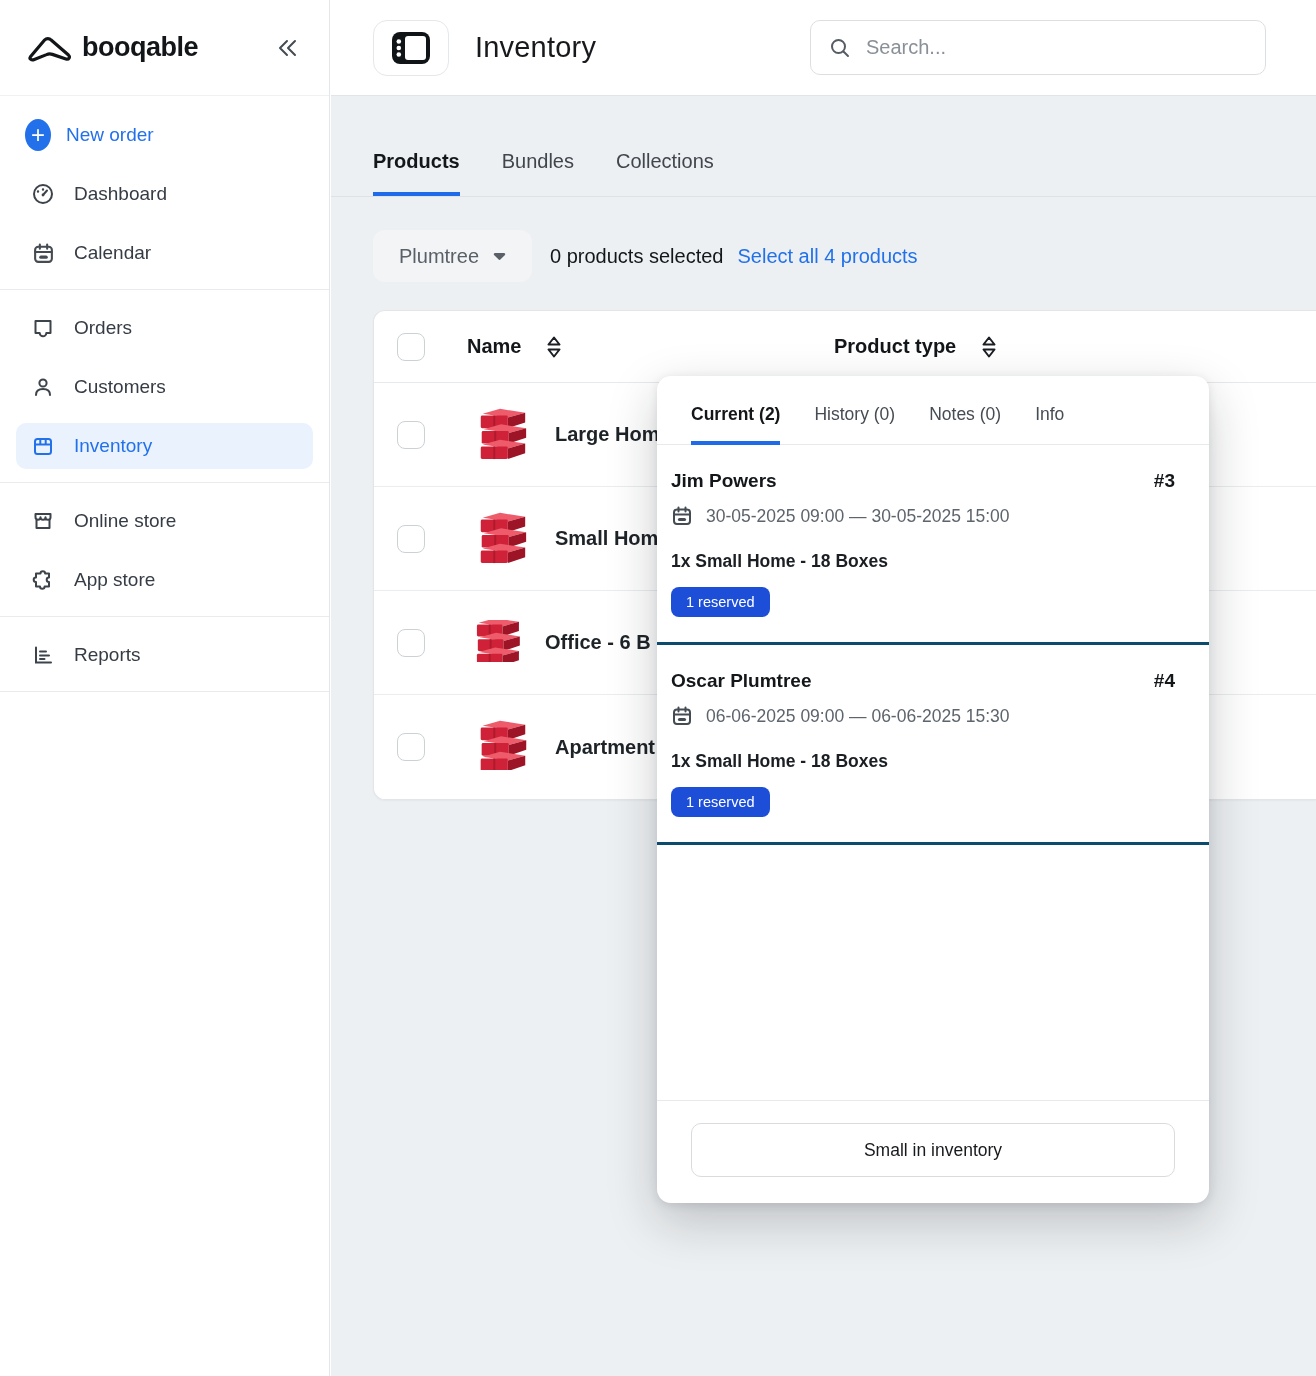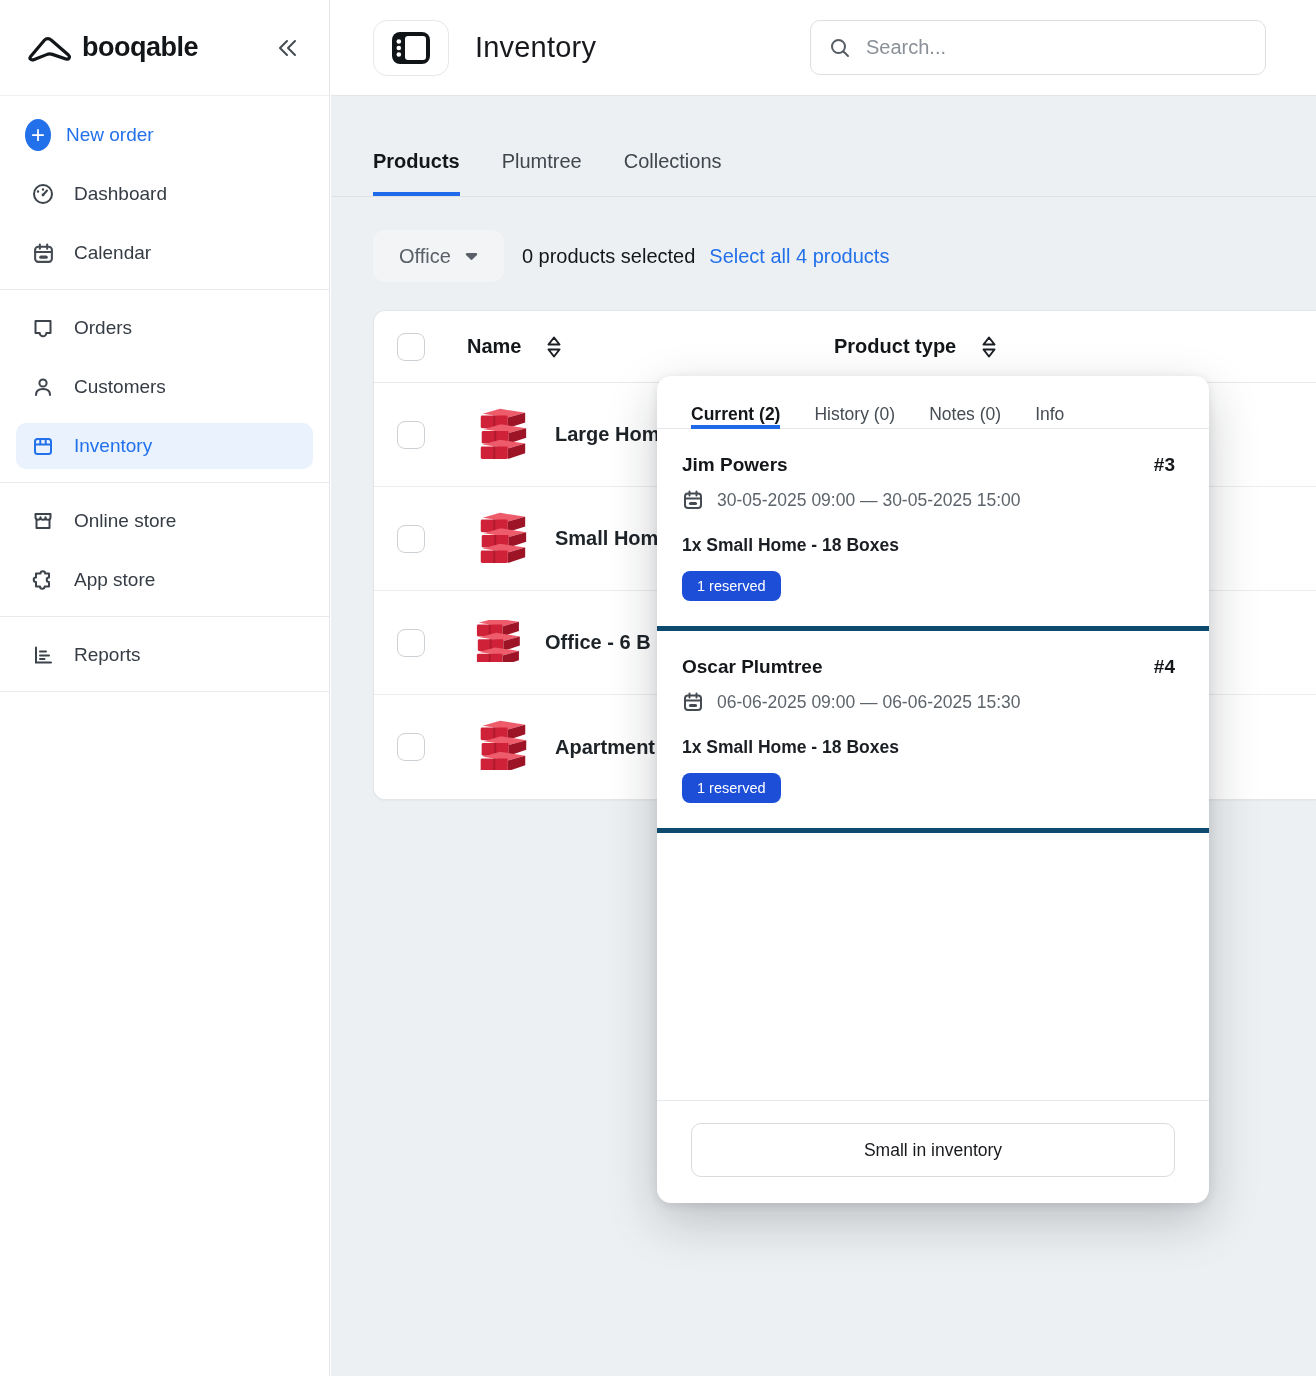--- a/index.html
+++ b/index.html
@@ -67,24 +67,24 @@
   .thumb { margin-left:46px; flex:none; }
   .row-name { font-size:20px; font-weight:600; color:#1e2328; margin-left:22px; white-space:nowrap; }
 
   
   .popover { position:absolute; left:657px; top:376px; width:552px; height:827px; background:#fff;
              border-radius:14px; z-index:50; display:flex; flex-direction:column;
              box-shadow:0 18px 50px rgba(20,24,30,.22), 0 2px 10px rgba(20,24,30,.10); }
   .pop-head { display:flex; align-items:center; padding:26px 34px 0 34px; }
   .pop-title { font-size:20px; font-weight:700; color:#14171a; margin-left:22px; }
   .pop-tabs { display:flex; gap:34px; padding:0 34px; margin-top:28px; border-bottom:1px solid #e7eaec; }
-  .pop-tab { font-size:17.5px; color:#464c53; border-bottom:4px solid transparent;
+  .pop-tab { font-size:17.5px; color:#464c53; padding-bottom:16px; border-bottom:4px solid transparent;
              margin-bottom:-1px; cursor:pointer; }
   .pop-tab.active { font-weight:700; color:#14171a; border-bottom-color:#1f6ae8; }
-  .booking { padding:25px 34px 25px 25px; border-bottom:5px solid #0c4a6e; }
+  .booking { padding:25px 34px 25px 14px; border-bottom:3px solid #0c4a6e; }
   .bk-top { display:flex; align-items:baseline; justify-content:space-between; }
   .bk-name { font-size:19px; font-weight:700; color:#14171a; }
   .bk-num { font-size:19px; font-weight:700; color:#14171a; }
   .bk-date { display:flex; align-items:center; gap:13px; margin-top:13px; color:#5d646c; font-size:17.5px; }
   .bk-line { margin-top:24px; font-size:17.5px; font-weight:700; color:#1b1f24; }
   .badge { display:inline-block; margin-top:15px; background:#1d4ed8; color:#fff; font-size:14.5px;
            font-weight:400; padding:7px 15px; border-radius:8px; }
   .pop-spacer { flex:1; }
   .pop-footer { border-top:1px solid #e7eaec; padding:22px 34px 26px 34px; }
   .view-btn { width:100%; height:54px; background:#fff; border:1px solid #d8dcdf; border-radius:10px;
@@ -250,27 +250,27 @@
               <path d="M14.5 14.5 L19 19"></path>
           </svg>
         </span>
         <input type="text" placeholder="Search..." style="">
       </div>
     </header>
 
     <div class="content">
       <div class="tabs-row">
         <div class="tab active">Products</div>
-        <div class="tab">Plumtree</div>
+        <div class="tab">Bundles</div>
         <div class="tab">Collections</div>
       </div>
 
       <div class="toolbar">
         <button class="actions-btn">
-          <span>Office</span>
+          <span>Plumtree</span>
           <span style="display:flex">
             <svg width="13" height="9" viewBox="0 0 13 9">
                 <path d="M2 1 h9 a1.2 1.2 0 0 1 1 1.9 L7.6 7.3 a1.4 1.4 0 0 1-2.2 0 L1 2.9 A1.2 1.2 0 0 1 2 1 Z" fill="#5a6068"></path>
               </svg>
           </span>
         </button>
         <span class="sel-text">0 products selected</span>
         <a class="sel-all">Select all 4 products</a>
       </div>
 

